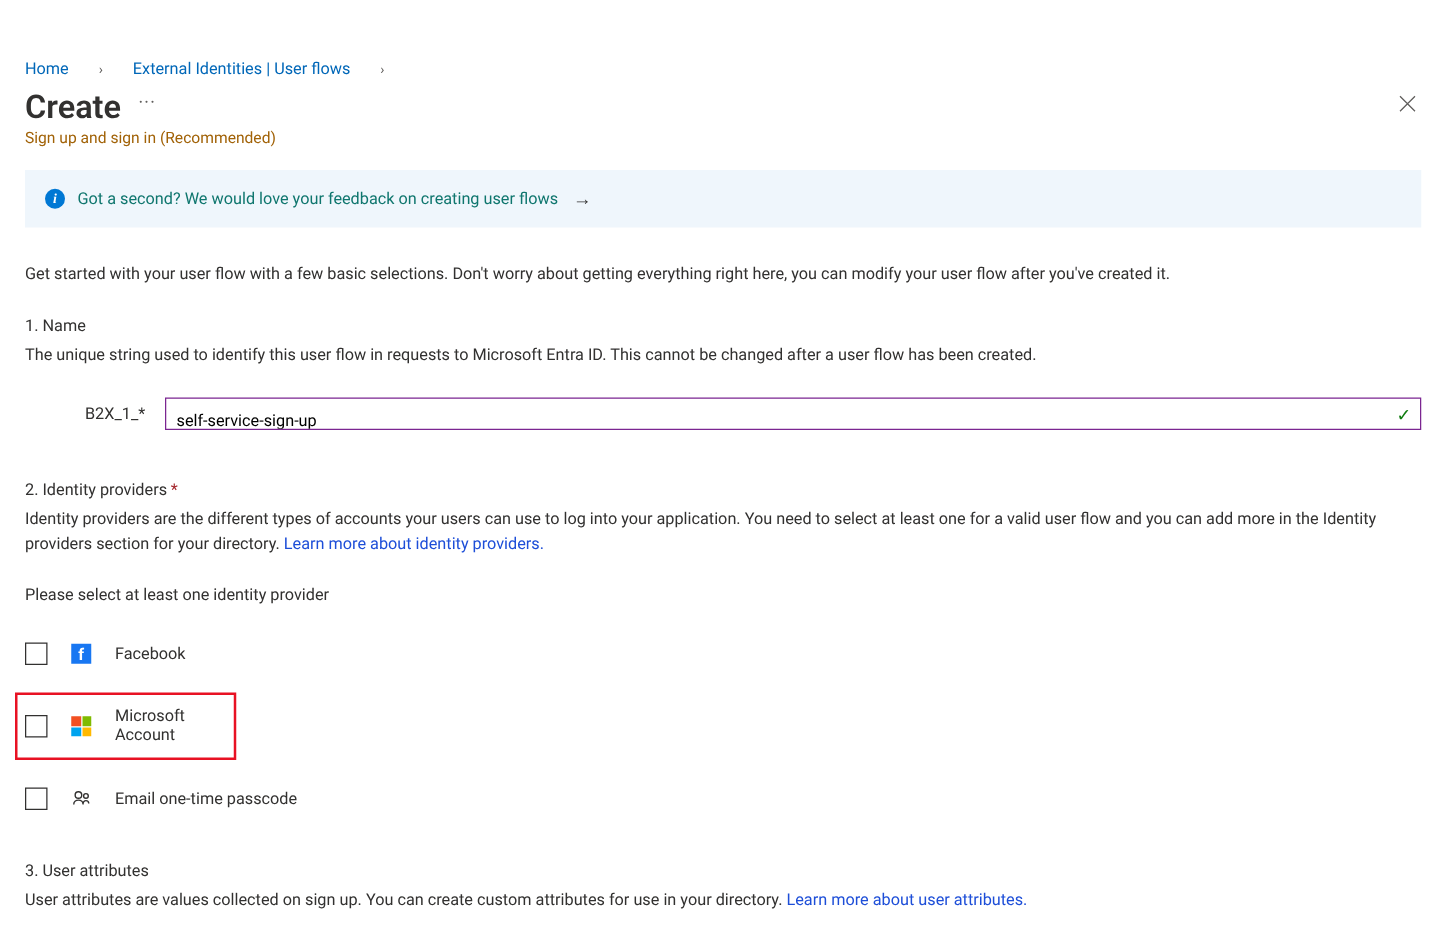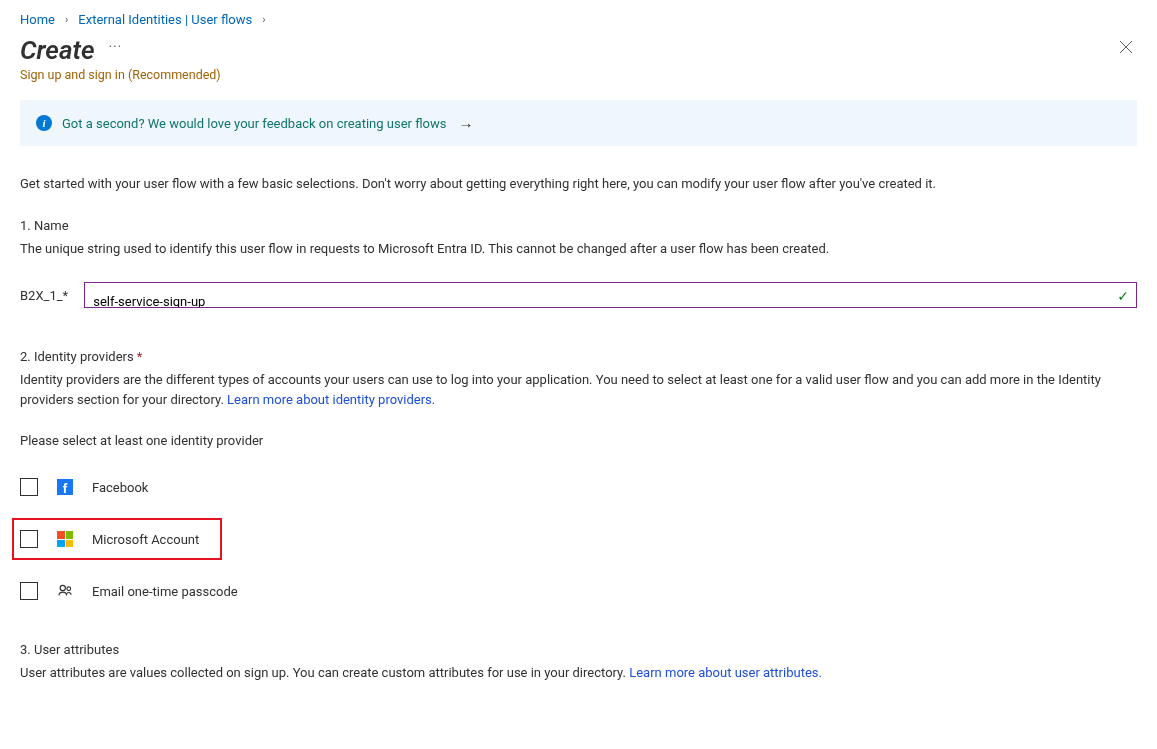--- a/index.html
+++ b/index.html
@@ -11,39 +11,39 @@
       font-family: "Segoe UI", -apple-system, BlinkMacSystemFont, Roboto, "Helvetica Neue", sans-serif;
       font-size: 13px;
       color: #323130;
       background: #ffffff;
       padding: 12px 20px;
       width: 1157px;
     }
     .breadcrumb {
       display: flex;
       align-items: center;
-      gap: 10px;
+      gap: 24px;
       font-size: 13px;
       margin-bottom: 8px;
+      margin-top: 36px;
     }
     .breadcrumb a {
       color: #0067b8;
       text-decoration: none;
       cursor: pointer;
     }
     .chevron {
       color: #605e5c;
       font-size: 11px;
     }
     .header-row {
       display: flex;
       align-items: flex-start;
       justify-content: space-between;
       margin-top: 4px;
-      font-style: italic;
     }
     .header-left {
       display: flex;
       align-items: center;
       gap: 14px;
     }
     .page-title {
       font-size: 26px;
       font-weight: 600;
       color: #323130;
@@ -126,20 +126,21 @@
     .name-row {
       display: flex;
       align-items: center;
       gap: 16px;
       margin-top: 24px;
       margin-bottom: 40px;
     }
     .prefix-label {
       font-size: 13px;
       white-space: nowrap;
+      margin-left: 48px;
     }
     .name-input-wrap {
       position: relative;
       flex: 1;
     }
     .name-input {
       width: 100%;
       border: 1px solid #7b2591;
       padding: 18px 30px 5px 8px;
       font-size: 13px;
@@ -170,21 +171,21 @@
       display: flex;
       align-items: center;
       gap: 18px;
       padding: 2px 0;
     }
     .provider-row.highlighted {
       border: 2px solid #e81123;
       padding: 10px 6px 10px 0;
       margin-left: -8px;
       padding-left: 6px;
-      width: 210px;
+      width: 177px;
     }
     .checkbox {
       width: 18px;
       height: 18px;
       border: 1px solid #323130;
       background: #fff;
       cursor: pointer;
       display: flex;
       align-items: center;
       justify-content: center;

